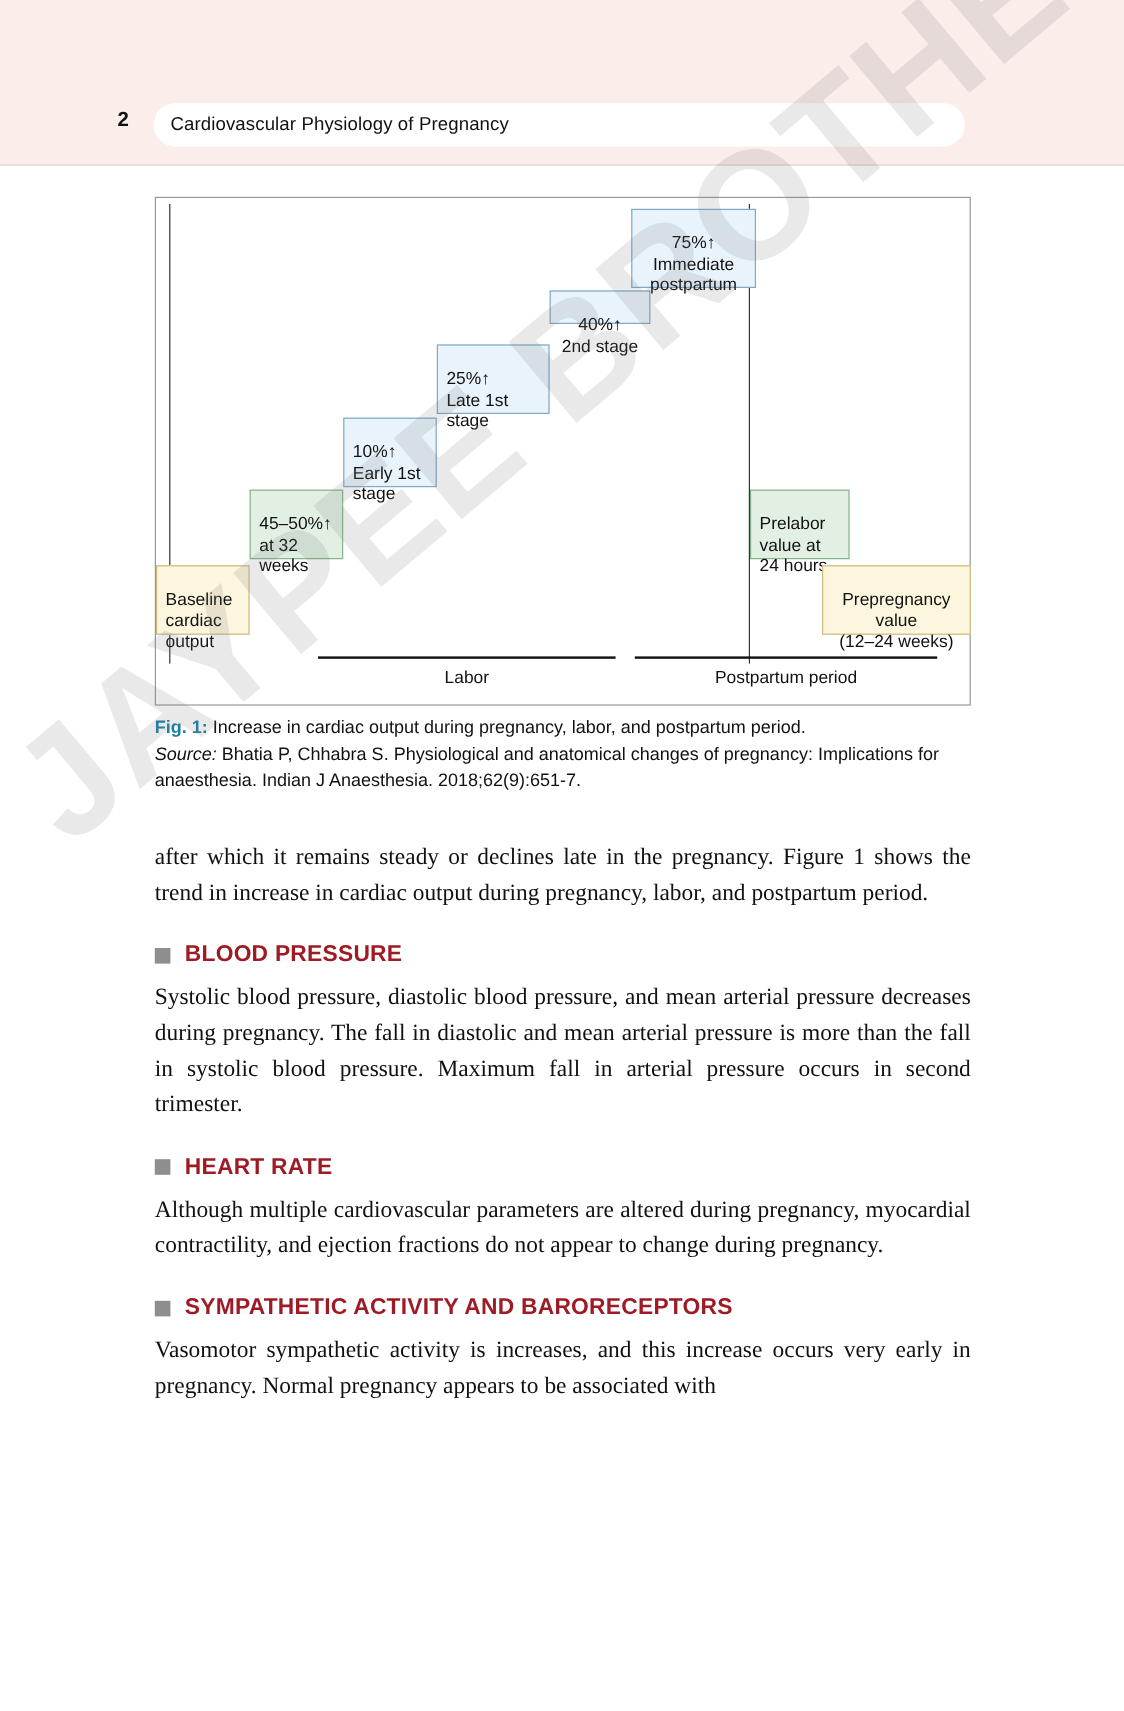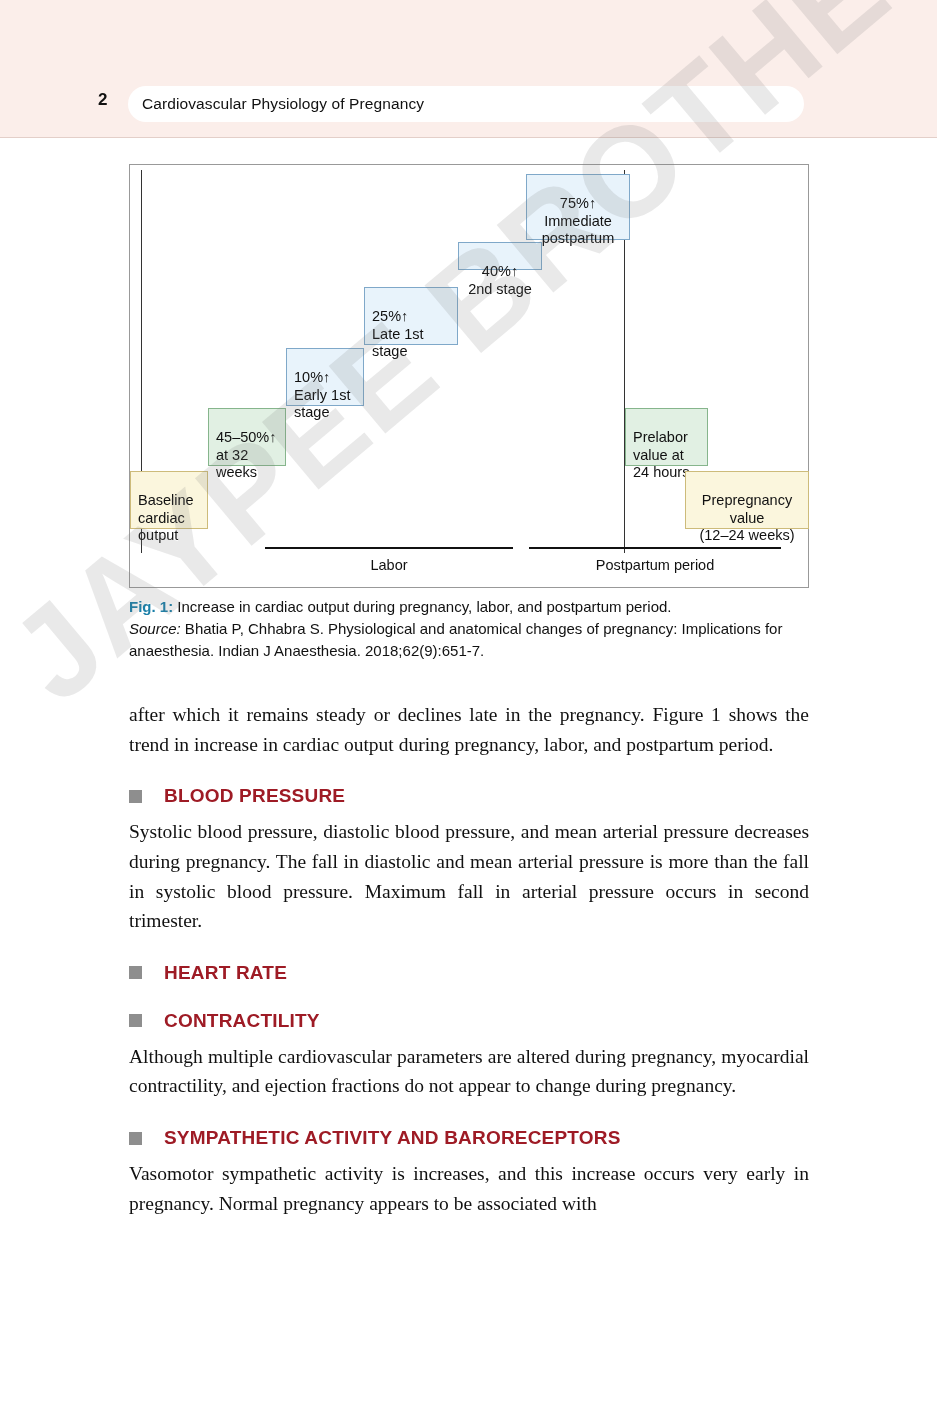--- a/index.html
+++ b/index.html
@@ -166,21 +166,21 @@
     font-family: "Liberation Serif", serif;
     font-size: 19.5px;
     line-height: 1.52;
     color: #111;
     text-align: justify;
     text-justify: inter-word;
   }
   .heading {
     display: flex;
     align-items: center;
-    gap: 22px;
+    gap: 12px;
     margin: 26px 0 10px 0;
   }
   .heading .sq {
     width: 13px;
     height: 13px;
     background: #8e8e8e;
     display: inline-block;
     flex: 0 0 auto;
   }
   .heading .htext {
@@ -278,24 +278,20 @@
       <span class="sq"></span>
       <span class="htext">BLOOD PRESSURE</span>
     </div>
     <p class="body">Systolic blood pressure, diastolic blood pressure, and mean arterial pressure decreases during pregnancy. The fall in diastolic and mean arterial pressure is more than the fall in systolic blood pressure. Maximum fall in arterial pressure occurs in second trimester.</p>
 
     <div class="heading">
       <span class="sq"></span>
       <span class="htext">HEART RATE</span>
     </div>
 
-    <div class="heading">
-      <span class="sq"></span>
-      <span class="htext">CONTRACTILITY</span>
-    </div>
     <p class="body">Although multiple cardiovascular parameters are altered during pregnancy, myocardial contractility, and ejection fractions do not appear to change during pregnancy.</p>
 
     <div class="heading">
       <span class="sq"></span>
       <span class="htext">SYMPATHETIC ACTIVITY AND BARORECEPTORS</span>
     </div>
     <p class="body">Vasomotor sympathetic activity is increases, and this increase occurs very early in pregnancy. Normal pregnancy appears to be associated with</p>
 
   </div>
 

